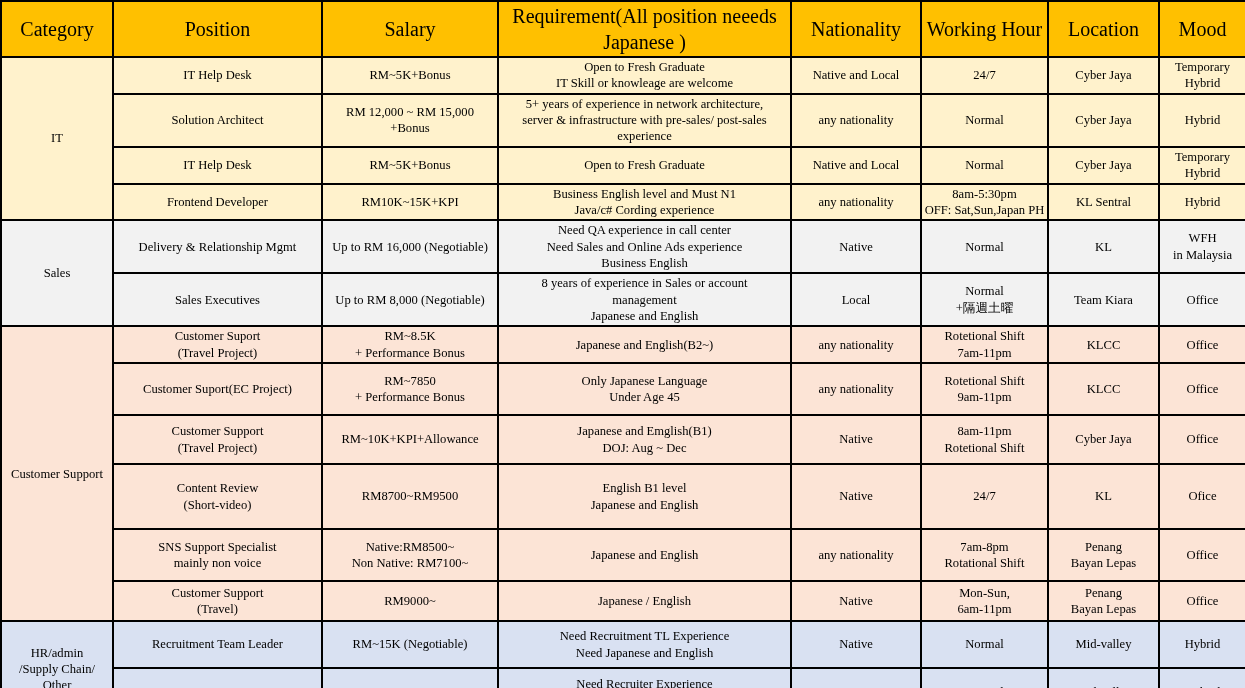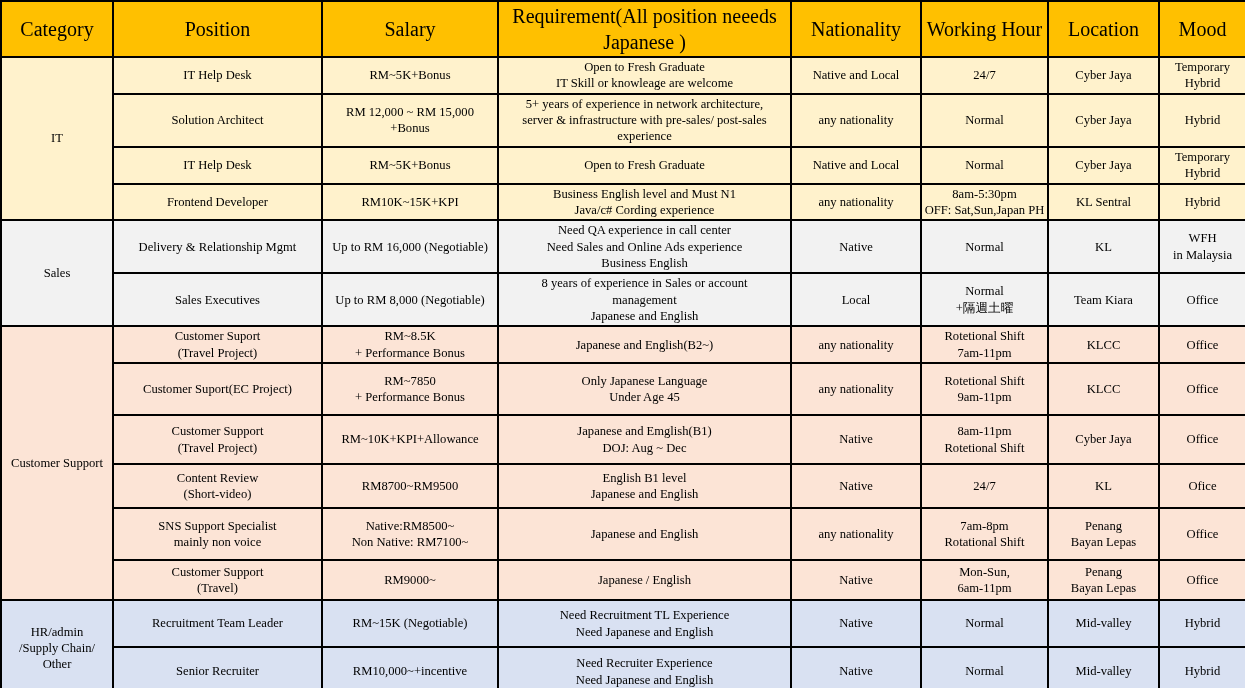--- a/index.html
+++ b/index.html
@@ -159,21 +159,21 @@
 (Travel Project)</td>
     <td>RM~10K+KPI+Allowance</td>
     <td>Japanese and Emglish(B1)
 DOJ: Aug ~ Dec</td>
     <td>Native</td>
     <td>8am-11pm
 Rotetional Shift</td>
     <td>Cyber Jaya</td>
     <td>Office</td>
   </tr>
-  <tr class="sec-cs" style="height:44px">
+  <tr class="sec-cs" style="height:65px">
     <td>Content Review
 (Short-video)</td>
     <td>RM8700~RM9500</td>
     <td>English B1 level
 Japanese and English</td>
     <td>Native</td>
     <td>24/7</td>
     <td>KL</td>
     <td>Ofice</td>
   </tr>

